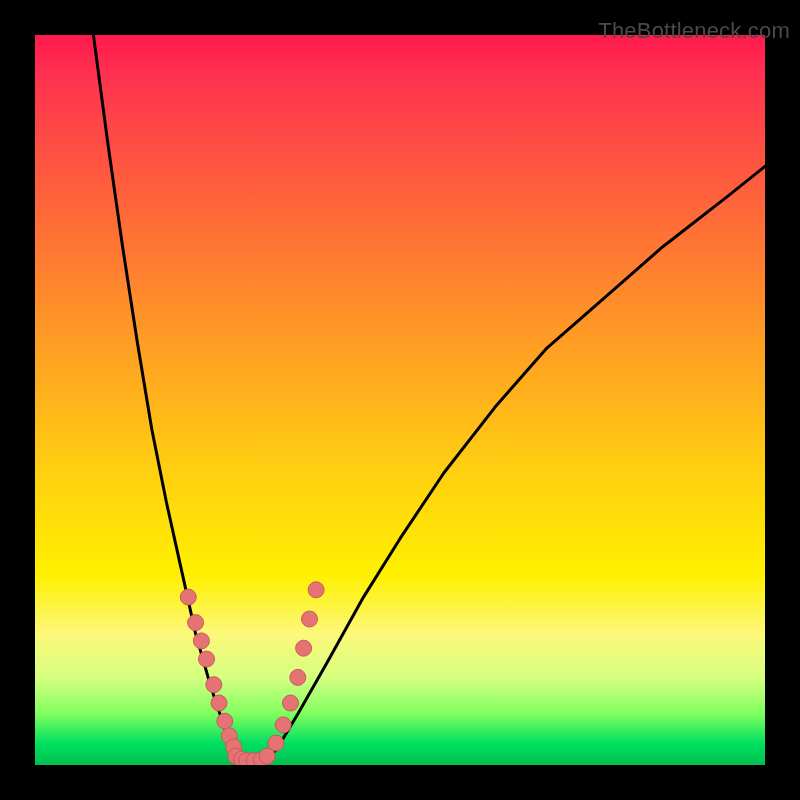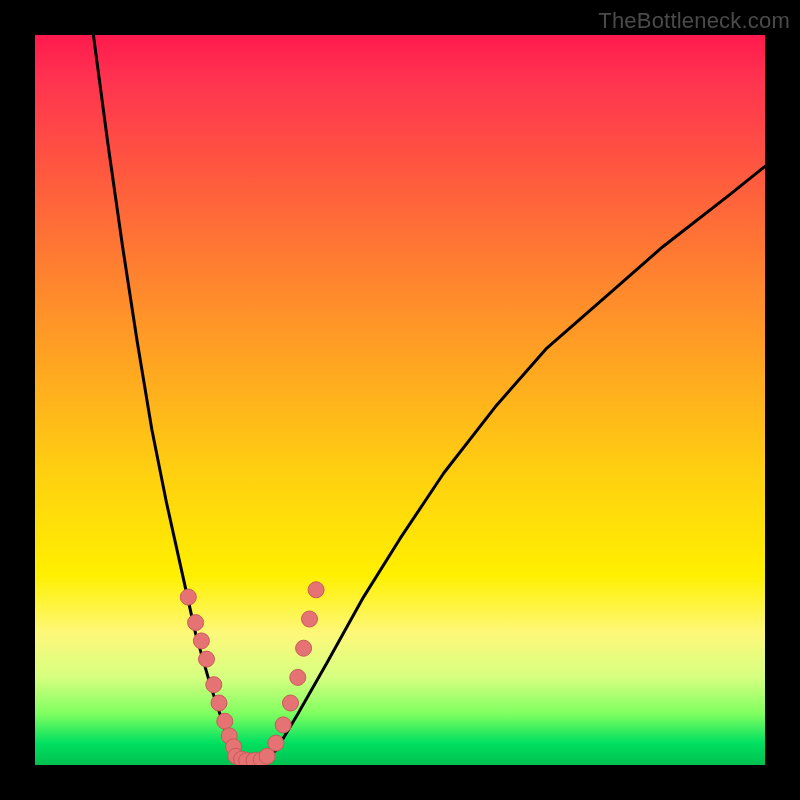--- a/index.html
+++ b/index.html
@@ -37,21 +37,21 @@
       #fff000 74%,
       #fdf87a 82%,
       #d6ff80 88%,
       #7fff60 93%,
       #00e060 97%,
       #00c050 100%
     );
   }
   .attribution {
     position: absolute;
-    top: 8px;
+    top: 18px;
     right: 10px;
     color: #4a4a4a;
     font-size: 22px;
     font-weight: 500;
     letter-spacing: 0.2px;
   }
   svg.curves {
     position: absolute;
     top: 0;
     left: 0;

